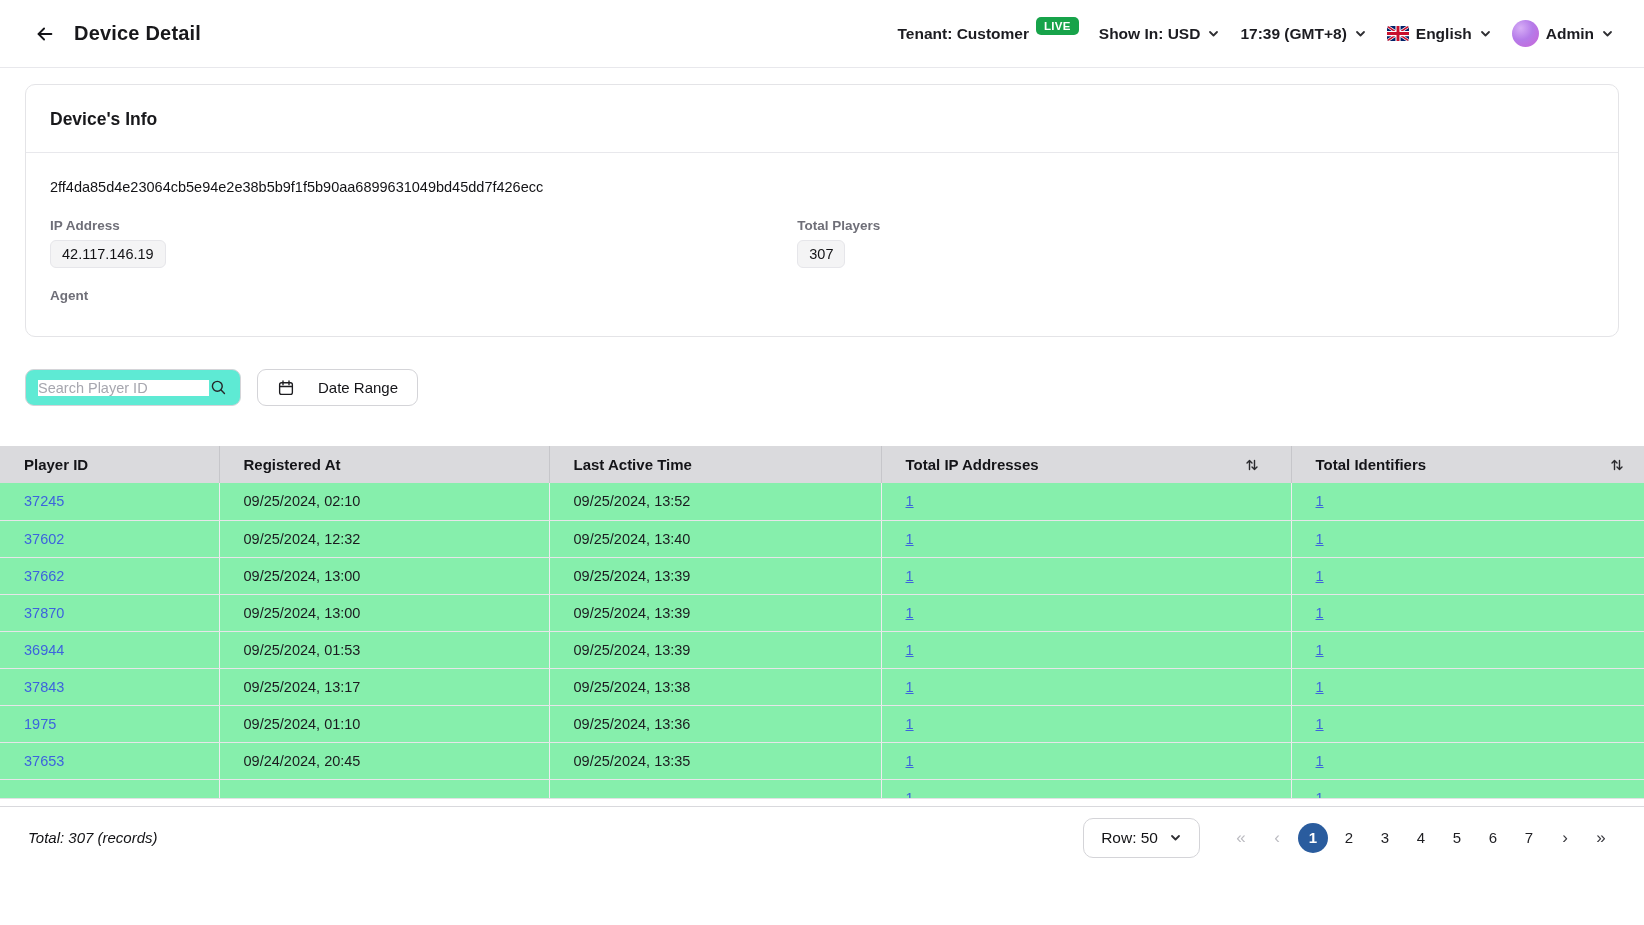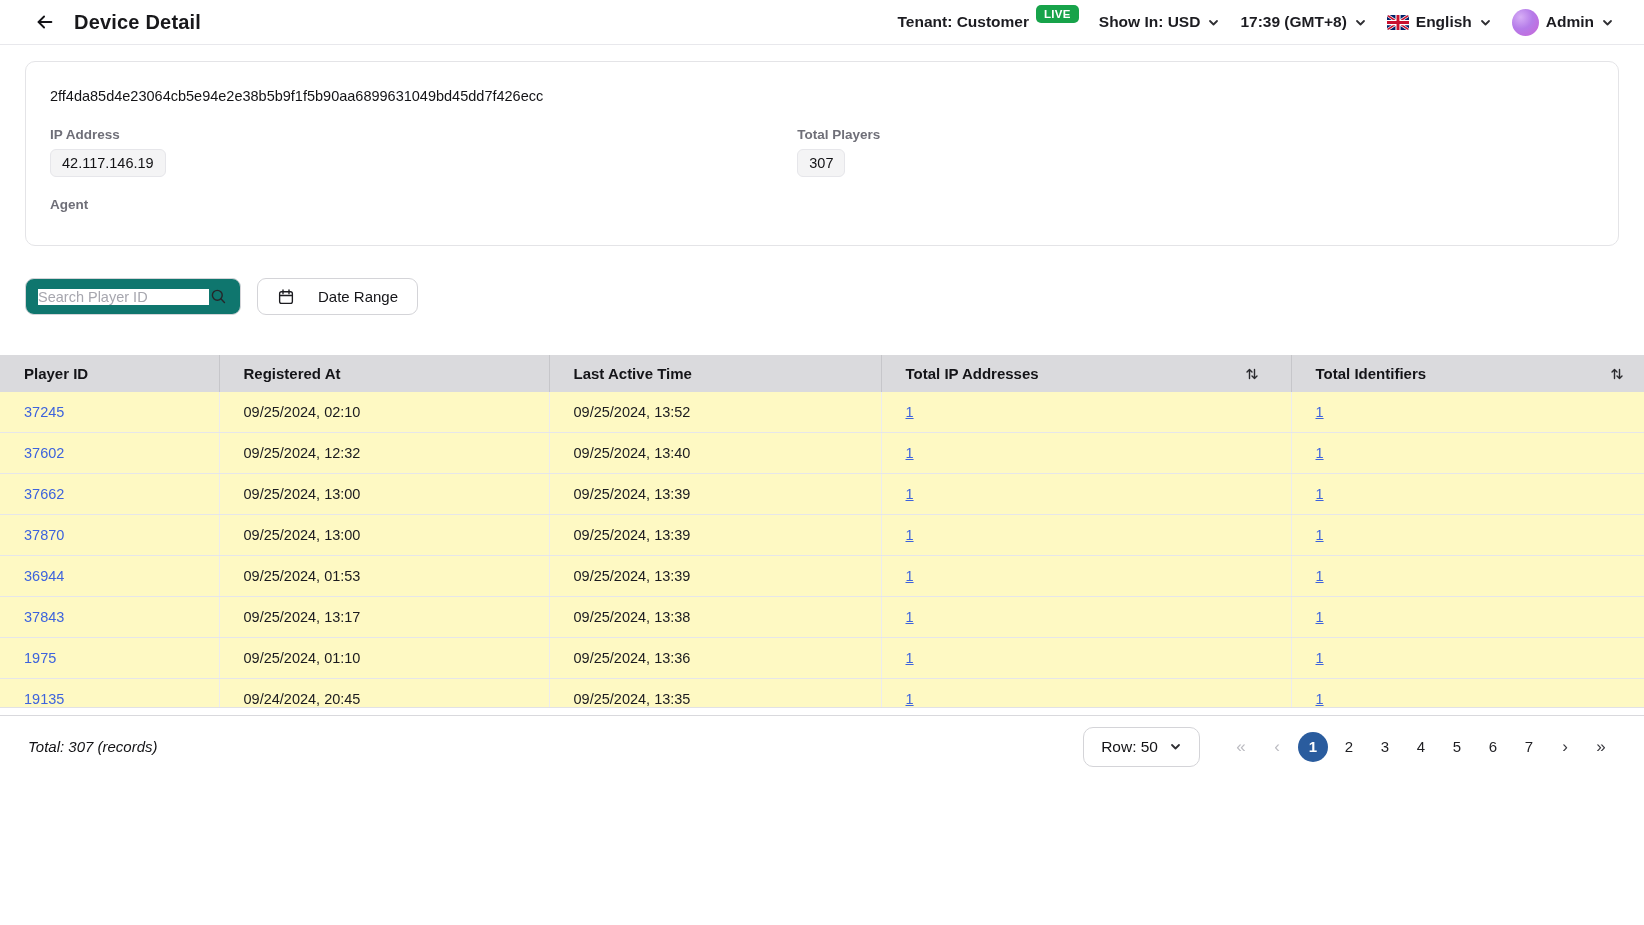--- a/index.html
+++ b/index.html
@@ -10,21 +10,21 @@
   }
   *{box-sizing:border-box;margin:0;padding:0;}
   html,body{width:1644px;height:925px;overflow:hidden;}
   body{
     font-family:"Liberation Sans",sans-serif;
     background:#fff;color:#18181b;font-size:14.5px;
   }
   svg{display:block;}
 
   
-  .topbar{height:45px;border-bottom:1px solid #e8e8ec;display:flex;align-items:center;padding:0 30px;}
+  .topbar{height:68px;border-bottom:1px solid #e8e8ec;display:flex;align-items:center;padding:0 30px;}
   .back-btn{background:none;border:none;cursor:pointer;padding:4px;margin-right:14px;display:flex;}
   .page-title{font-size:20px;font-weight:700;letter-spacing:.2px;}
   .topbar-right{margin-left:auto;display:flex;align-items:center;gap:20px;}
   .top-item{display:flex;align-items:center;gap:7px;font-size:15.5px;font-weight:600;color:#1c1c21;cursor:pointer;background:none;border:none;font-family:inherit;}
   .tenant{cursor:default;}
   .live-badge{background:var(--live);color:#fff;font-size:11.5px;font-weight:700;padding:3px 8px;border-radius:5px;letter-spacing:.3px;transform:translateY(-8px);}
   .flag{width:22px;height:15px;border-radius:2.5px;overflow:hidden;flex:0 0 auto;}
   .avatar{width:27px;height:27px;border-radius:50%;background:radial-gradient(circle at 32% 30%,#d7aef6 0%,#b57ce9 45%,#c964d6 100%);}
 
   
@@ -33,35 +33,35 @@
   .card-body{padding:24px 24px 26px;}
   .field-label{font-size:13.5px;font-weight:700;color:#6f6f78;margin-bottom:7px;}
   .field-value{font-size:14.5px;color:#131316;line-height:21px;}
   .field{margin-bottom:20px;}
   .two-col{display:grid;grid-template-columns:48.4% 1fr;}
   .chip{display:inline-block;background:#f4f4f5;border:1px solid #e6e6ea;border-radius:6px;padding:5px 11px;font-size:14.5px;color:#131316;}
   .agent-value{max-width:735px;}
 
   
   .filters{display:flex;gap:16px;margin:32px 25px 0;}
-  .search-box{width:216px;height:37px;border:1px solid #d4d4d8;border-radius:9px;display:flex;align-items:center;padding:0 12px;background:#0f766e;}
+  .search-box{width:216px;height:37px;border:1px solid #d4d4d8;border-radius:9px;display:flex;align-items:center;padding:0 12px;background:#5eead4;}
   .search-box input{border:none;outline:none;flex:1;font-size:14.5px;font-family:inherit;color:#18181b;min-width:0;}
   .search-box input::placeholder{color:#a7a7af;}
   .date-btn{height:37px;border:1px solid #d4d4d8;border-radius:9px;background:#fff;display:flex;align-items:center;gap:23px;padding:0 19px;font-size:15px;font-weight:400;color:#151519;cursor:pointer;font-family:inherit;}
 
   
   .table-clip{margin-top:40px;height:353px;overflow:hidden;border-bottom:1px solid #e2e2e5;}
   table{width:1644px;border-collapse:collapse;table-layout:fixed;}
   thead th{background:var(--thead-bg);height:37px;font-size:15px;font-weight:700;text-align:left;padding:0 24px;color:#141418;border-left:1px solid #c6c6ca;}
   thead th:first-child{border-left:none;}
   .th-inner{display:flex;align-items:center;justify-content:space-between;}
   .sort-btn{background:none;border:none;cursor:pointer;display:flex;padding:2px;}
   th.pad-sort-1{padding-right:30px;}
   th.pad-sort-2{padding-right:18px;}
-  tbody td{height:37px;padding:12px 24px;font-size:14.5px;color:#1b1b1f;border-bottom:1px solid #e6e6e9;border-left:1px solid #ececef;background:#fef9c3;}
+  tbody td{height:37px;padding:6px 24px;font-size:14.5px;color:#1b1b1f;border-bottom:1px solid #e6e6e9;border-left:1px solid #ececef;background:#86efac;}
   tbody td:first-child{border-left:none;}
   a.id-link{color:var(--link);text-decoration:none;cursor:pointer;}
   a.count-link{color:var(--link);text-decoration:underline;cursor:pointer;}
 
   
   .table-footer{height:62px;margin-top:7px;border-top:1px solid #d9d9dd;display:flex;align-items:center;padding:0 28px;}
   .total-text{font-style:italic;font-size:15px;color:#131316;}
   .footer-right{margin-left:auto;display:flex;align-items:center;}
   .row-select{border:1px solid #d4d4d8;border-radius:10px;height:40px;padding:0 17px;font-size:15.5px;color:#131316;background:#fff;display:flex;align-items:center;gap:11px;cursor:pointer;font-family:inherit;margin-right:26px;}
   .pagination{display:flex;align-items:center;gap:6px;}
@@ -132,20 +132,21 @@
       <span>
         <svg width="13" height="13" viewBox="0 0 13 13" fill="none" stroke="#2f2f33" stroke-width="1.8" stroke-linecap="round" stroke-linejoin="round">
             <path d="M3 5l3.5 3.5L10 5"></path>
           </svg>
       </span>
     </button>
   </div>
 </div>
 
 <div class="card">
+  <div class="card-head">Device's Info</div>
   <div class="card-body">
     <div class="field">
       <div class="field-value">2ff4da85d4e23064cb5e94e2e38b5b9f1f5b90aa6899631049bd45dd7f426ecc</div>
     </div>
     <div class="two-col field">
       <div>
         <div class="field-label">IP Address</div>
         <span class="chip">42.117.146.19</span>
       </div>
       <div>
@@ -269,21 +270,21 @@
 
   <tr>
     <td><a class="id-link">1975</a></td>
     <td>09/25/2024, 01:10</td>
     <td>09/25/2024, 13:36</td>
     <td><a class="count-link">1</a></td>
     <td><a class="count-link">1</a></td>
   </tr>
 
   <tr>
-    <td><a class="id-link">19135</a></td>
+    <td><a class="id-link">37653</a></td>
     <td>09/24/2024, 20:45</td>
     <td>09/25/2024, 13:35</td>
     <td><a class="count-link">1</a></td>
     <td><a class="count-link">1</a></td>
   </tr>
 
   <tr>
     <td><a class="id-link"></a></td>
     <td></td>
     <td></td>

